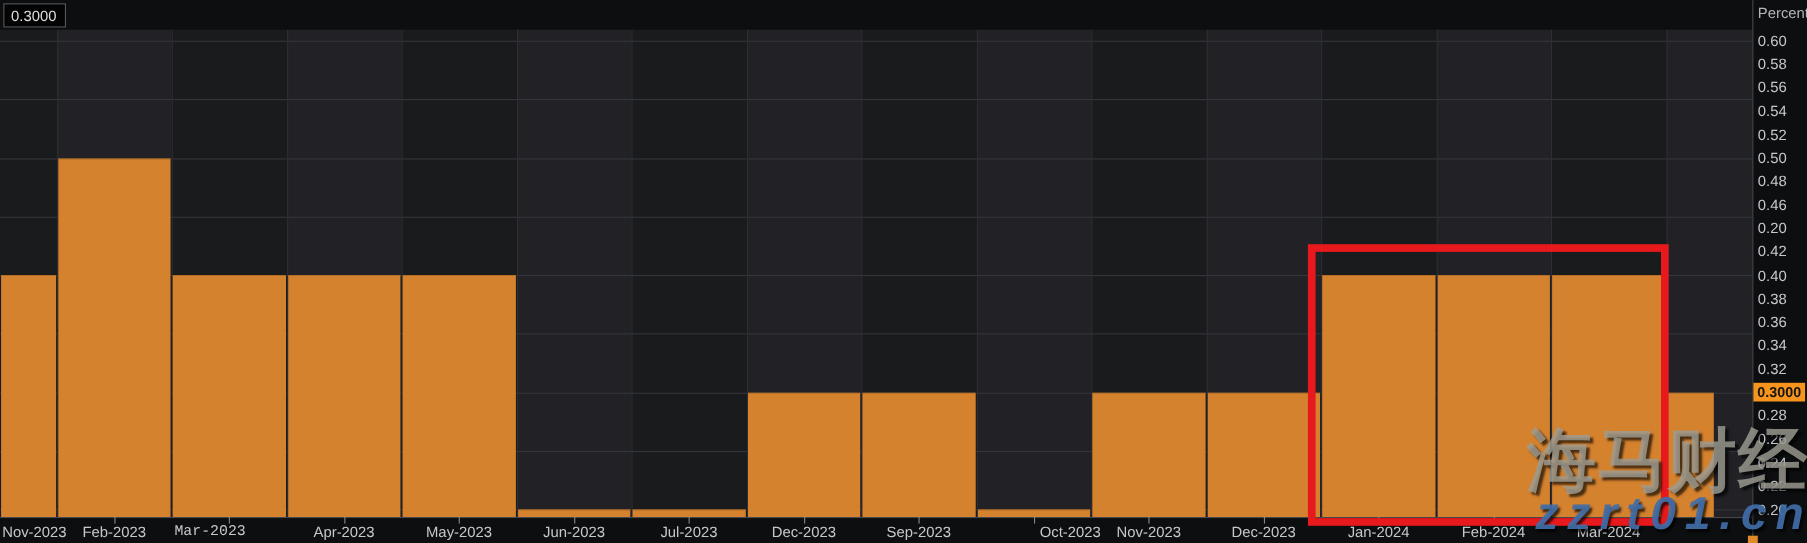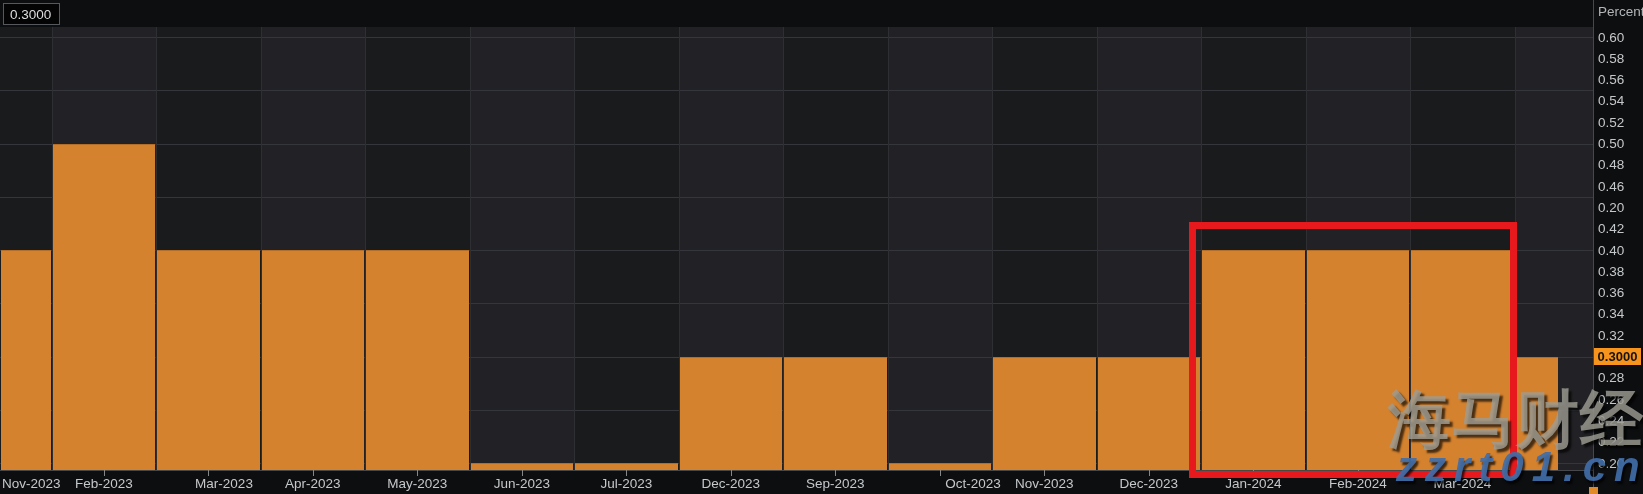--- a/index.html
+++ b/index.html
@@ -120,21 +120,21 @@
       <div class="bar" style="left: 1202px; width: 102.5px; top: 250px; height: 220px; background: rgb(213, 130, 46);"></div>
       <div class="bar" style="left: 1306.5px; width: 102.5px; top: 250px; height: 220px; background: rgb(213, 130, 46);"></div>
       <div class="bar" style="left: 1411px; width: 102.5px; top: 250px; height: 220px; background: rgb(213, 130, 46);"></div>
       <div class="bar" style="left: 1515.5px; width: 42.5px; top: 356.5px; height: 113.5px;"></div>
       <div class="" id="plot-bottom-line"></div>
       <div class="" id="axis-sep"></div>
       <div class="xlab first" style="left: 2px;">Nov-2023</div>
       <div class="xtick" style="left: 103.8px;"></div>
       <div class="xlab" style="left: 103.8px;">Feb-2023</div>
       <div class="xtick" style="left: 208.3px;"></div>
-      <div class="xlab" style="left: 224px;">Mar-2023</div>
+      <div class="xlab" style="left: 191px; font-family: Liberation Mono, monospace;">Mar-2023</div>
       <div class="xtick" style="left: 312.8px;"></div>
       <div class="xlab" style="left: 312.8px;">Apr-2023</div>
       <div class="xtick" style="left: 417.3px;"></div>
       <div class="xlab" style="left: 417.3px;">May-2023</div>
       <div class="xtick" style="left: 521.8px;"></div>
       <div class="xlab" style="left: 521.8px;">Jun-2023</div>
       <div class="xtick" style="left: 626.3px;"></div>
       <div class="xlab" style="left: 626.3px;">Jul-2023</div>
       <div class="xtick" style="left: 730.8px;"></div>
       <div class="xlab" style="left: 730.8px;">Dec-2023</div>

